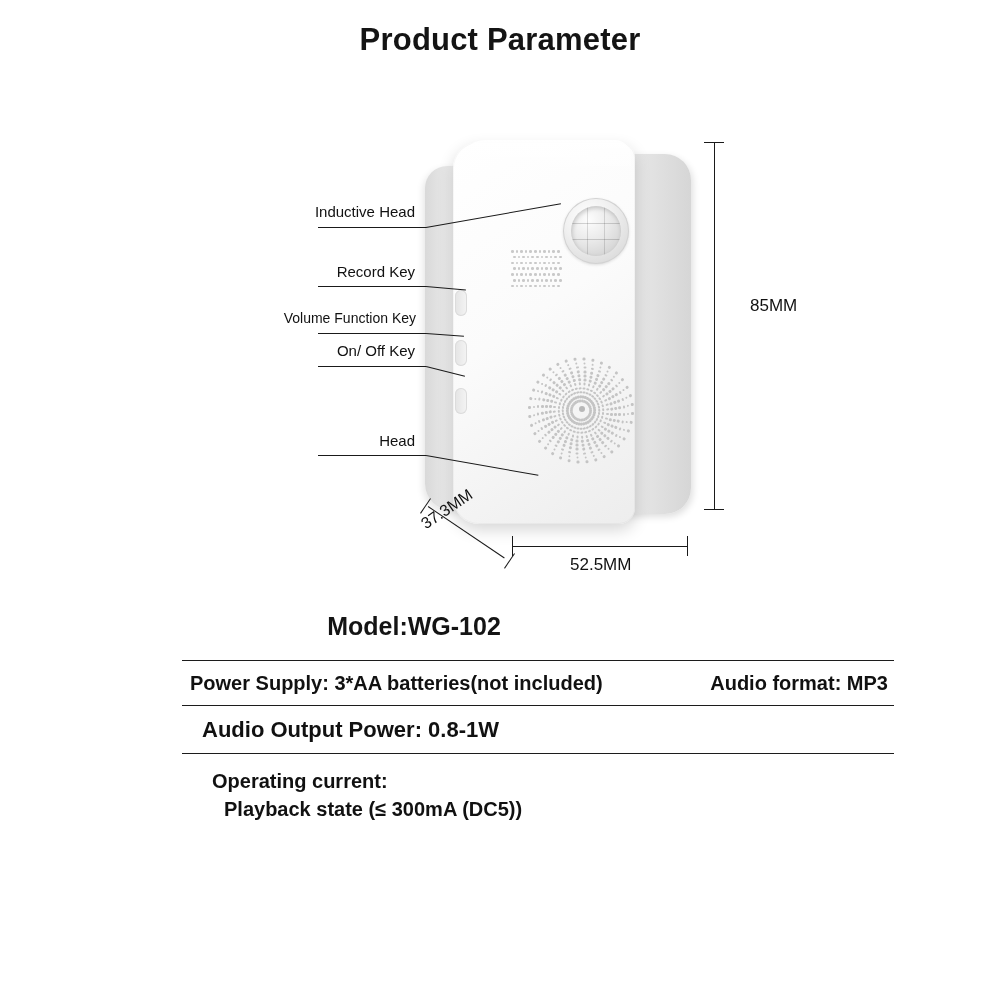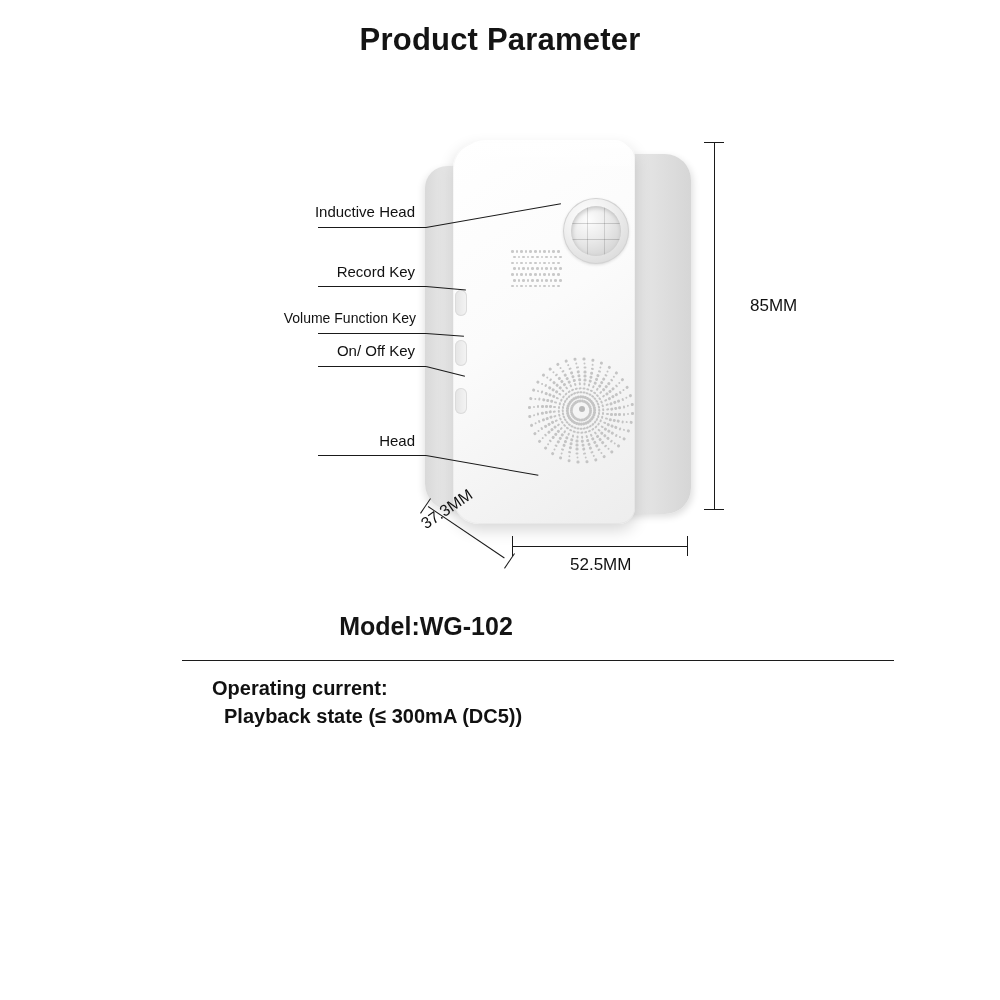--- a/index.html
+++ b/index.html
@@ -226,21 +226,21 @@
     white-space: nowrap;
   }
   .dim-text.rot {
     transform: rotate(-34deg);
     transform-origin: left top;
   }
 
   
   #model-row {
     position: absolute;
-    left: 12px;
+    left: 0;
     top: 612px;
     width: 828px;
     text-align: center;
     font-size: 25px;
     font-weight: bold;
   }
   #spec-table {
     position: absolute;
     left: 182px;
     top: 660px;
@@ -878,21 +878,30 @@
   <div class="dim-cap" style="left:425px; top:397px; width:1.4px; height:18px; transform:rotate(34deg);"></div>
   <div class="dim-cap" style="left:509px; top:452px; width:1.4px; height:18px; transform:rotate(34deg);"></div>
   <div class="dim-text rot" style="left:418px; top:418px; font-size:16px;">37.3MM</div>
 
 </div>
 
 <div id="model-row">Model:WG-102</div>
 
 <div id="spec-table">
 
-
+  <div class="spec-row">
+    <div class="spec-split">
+      <span>Power Supply:  3*AA batteries(not included)</span>
+      <span>Audio format: MP3</span>
+    </div>
+  </div>
+
+  <div class="spec-row spec-indent-1 spec-big">
+    <span>Audio Output Power: 0.8-1W</span>
+  </div>
 
 
   <div class="spec-row spec-indent-2">
     <span class="spec-line">Operating current:</span>
     <span class="spec-line l2">Playback state (≤ 300mA (DC5))</span>
   </div>
 
 </div>
 
 </body></html>

